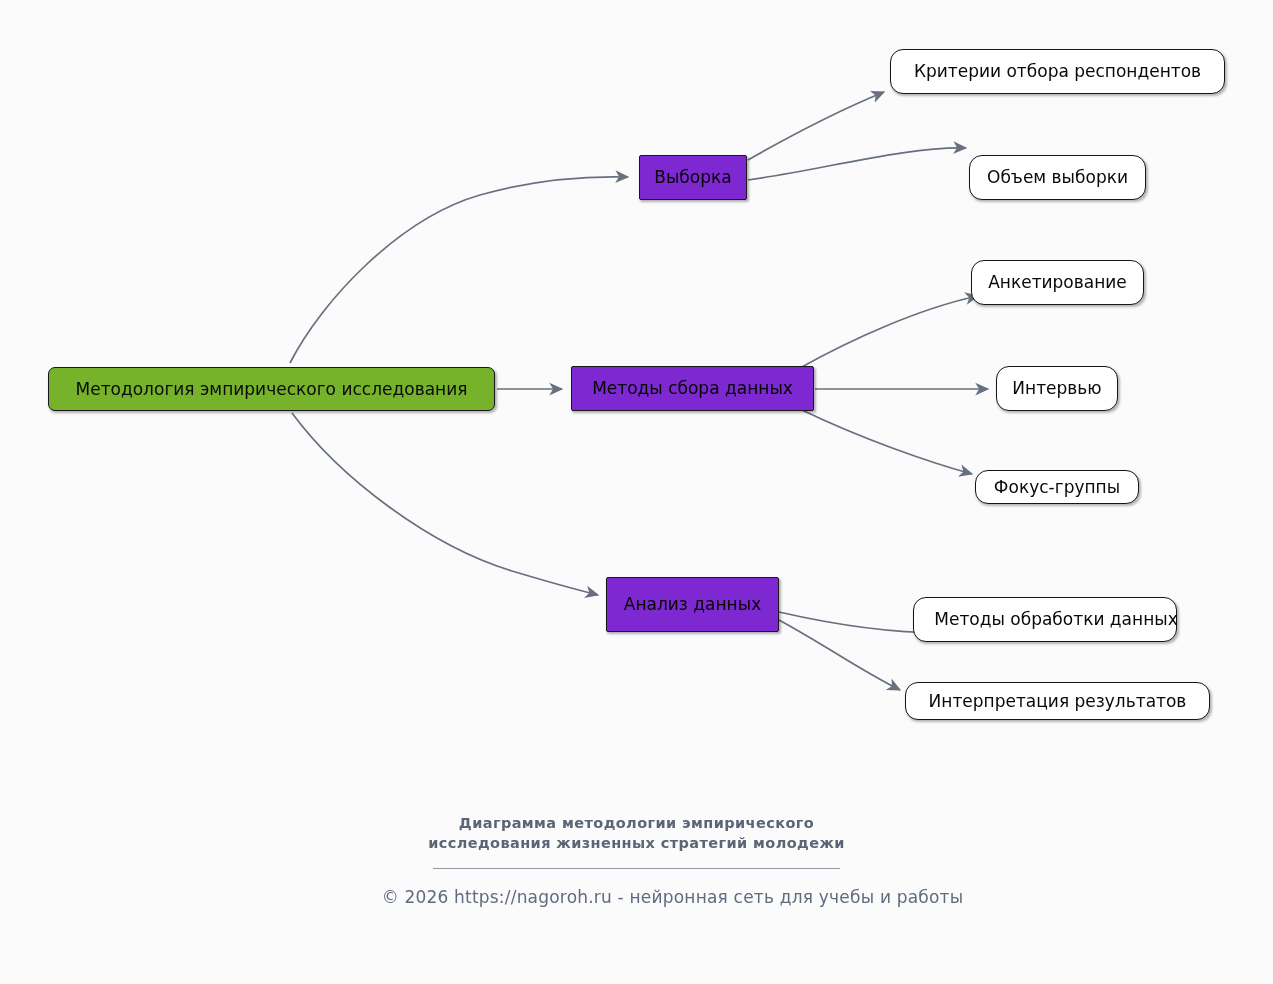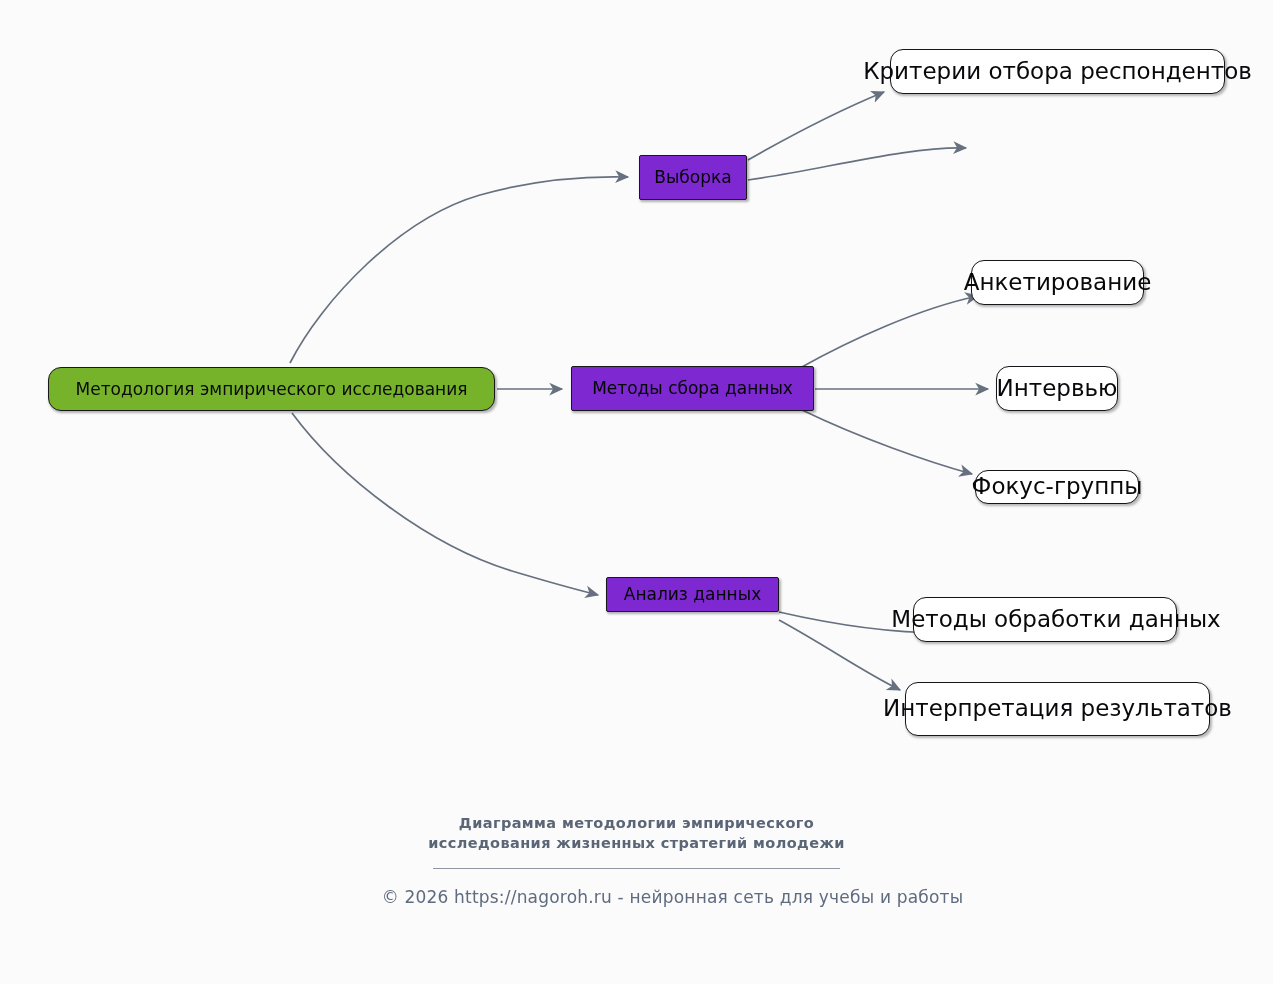--- a/index.html
+++ b/index.html
@@ -29,39 +29,39 @@
     display: flex;
     align-items: center;
     justify-content: center;
     text-align: center;
     white-space: nowrap;
     line-height: 1.1;
   }
   .node-root {
     background: #76b32b;
     border: 1.6px solid #18181c;
-    border-radius: 13px;
+    border-radius: 7px;
     color: #0a0a0a;
     font-size: 17px;
     box-shadow: 1.5px 2px 2.5px rgba(0,0,0,0.30);
   }
   .node-branch {
     background: #7d28d0;
     border: 1.6px solid #18181c;
     border-radius: 2px;
     color: #050505;
     font-size: 17px;
     box-shadow: 1.5px 2px 2.5px rgba(0,0,0,0.30);
   }
   .node-leaf {
     background: #ffffff;
     border: 1.7px solid #16161a;
     border-radius: 13px;
     color: #09090b;
-    font-size: 23px;
+    font-size: 17px;
     box-shadow: 1.5px 2px 2.5px rgba(0,0,0,0.28);
   }
   .caption {
     position: absolute;
     left: 0;
     width: 1273px;
     text-align: center;
     color: #5a6575;
     font-weight: bold;
     font-size: 14.5px;
@@ -115,46 +115,49 @@
   </div>
 
   <div class="node node-branch" style="left:639px; top:155px; width:108px; height:45px;">
     <span>Выборка</span>
   </div>
 
   <div class="node node-branch" style="left:571px; top:366px; width:243px; height:45px;">
     <span>Методы сбора данных</span>
   </div>
 
-  <div class="node node-branch" style="left:606px; top:577px; width:173px; height:35px;">
+  <div class="node node-branch" style="left:606px; top:577px; width:173px; height:55px;">
     <span>Анализ данных</span>
   </div>
 
   <div class="node node-leaf" style="left:890px; top:49px; width:335px; height:45px;">
     <span>Критерии отбора респондентов</span>
   </div>
 
+  <div class="node node-leaf" style="left:969px; top:155px; width:177px; height:45px;">
+    <span>Объем выборки</span>
+  </div>
 
   <div class="node node-leaf" style="left:971px; top:260px; width:173px; height:45px;">
     <span>Анкетирование</span>
   </div>
 
   <div class="node node-leaf" style="left:996px; top:366px; width:122px; height:45px;text-align:center;">
     <span>Интервью</span>
   </div>
 
   <div class="node node-leaf" style="left:975px; top:470px; width:164px; height:34px;">
     <span>Фокус-группы</span>
   </div>
 
   <div class="node node-leaf" style="left:913px; top:597px; width:264px; height:45px;padding-left:22px;">
     <span>Методы обработки данных</span>
   </div>
 
-  <div class="node node-leaf" style="left:905px; top:682px; width:305px; height:54px;">
+  <div class="node node-leaf" style="left:905px; top:682px; width:305px; height:38px;">
     <span>Интерпретация результатов</span>
   </div>
 
   <div class="caption" style="top:814px;">
     <div>Диаграмма методологии эмпирического</div>
     <div>исследования жизненных стратегий молодежи</div>
   </div>
 
   <div class="caption-line" style="left:433px; top:868px; width:407px;"></div>
 

